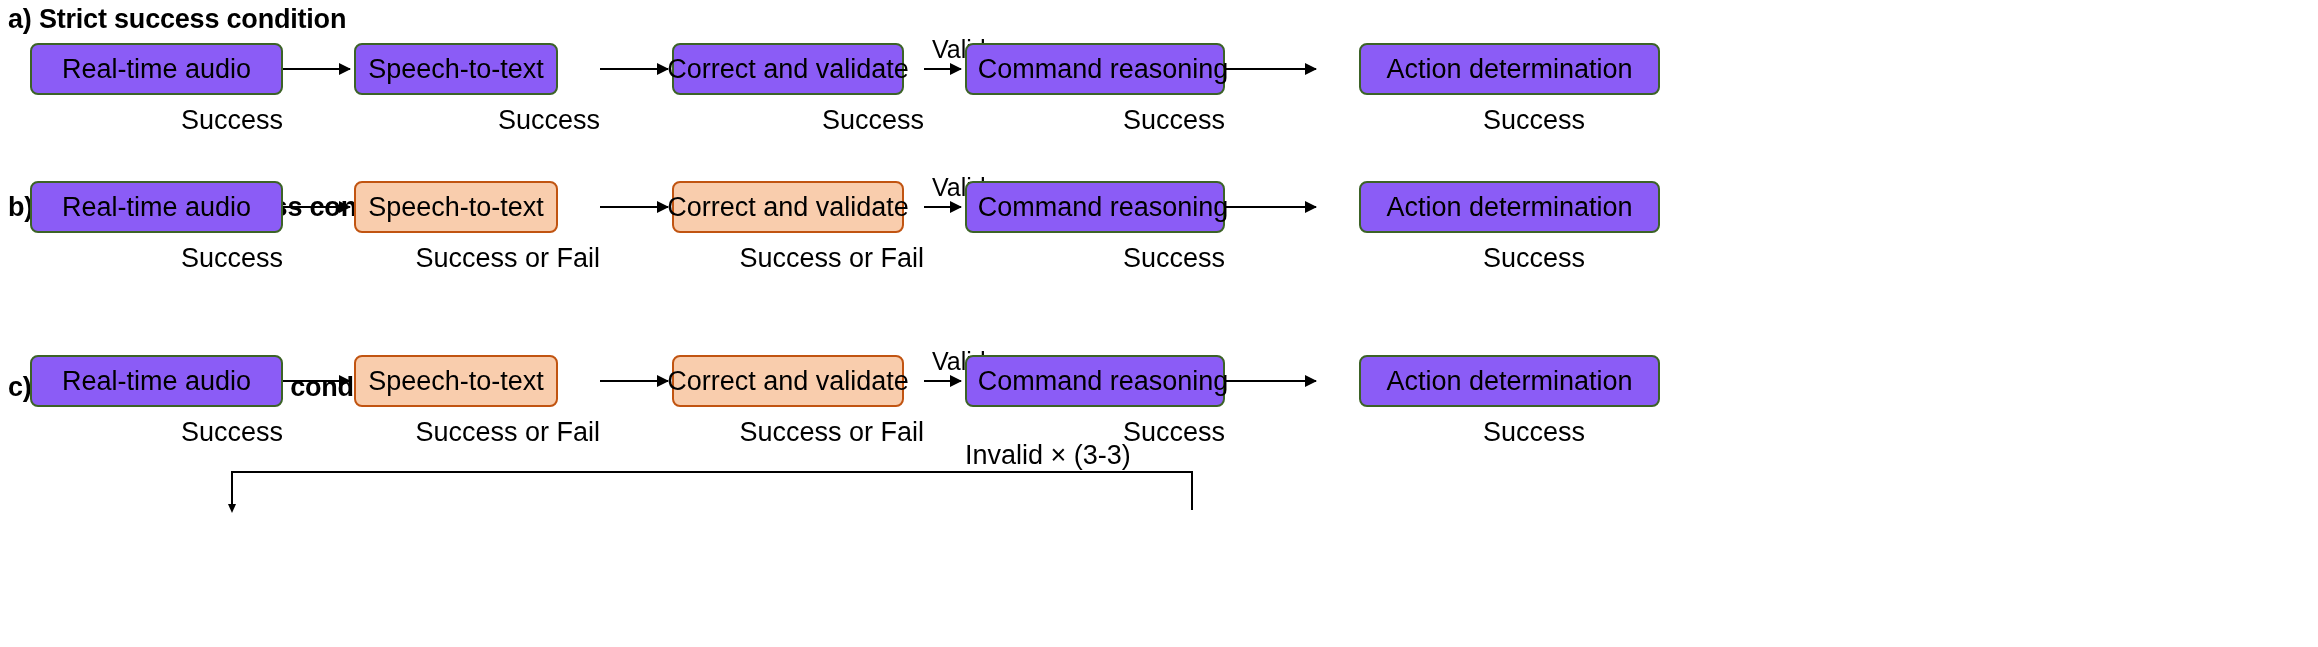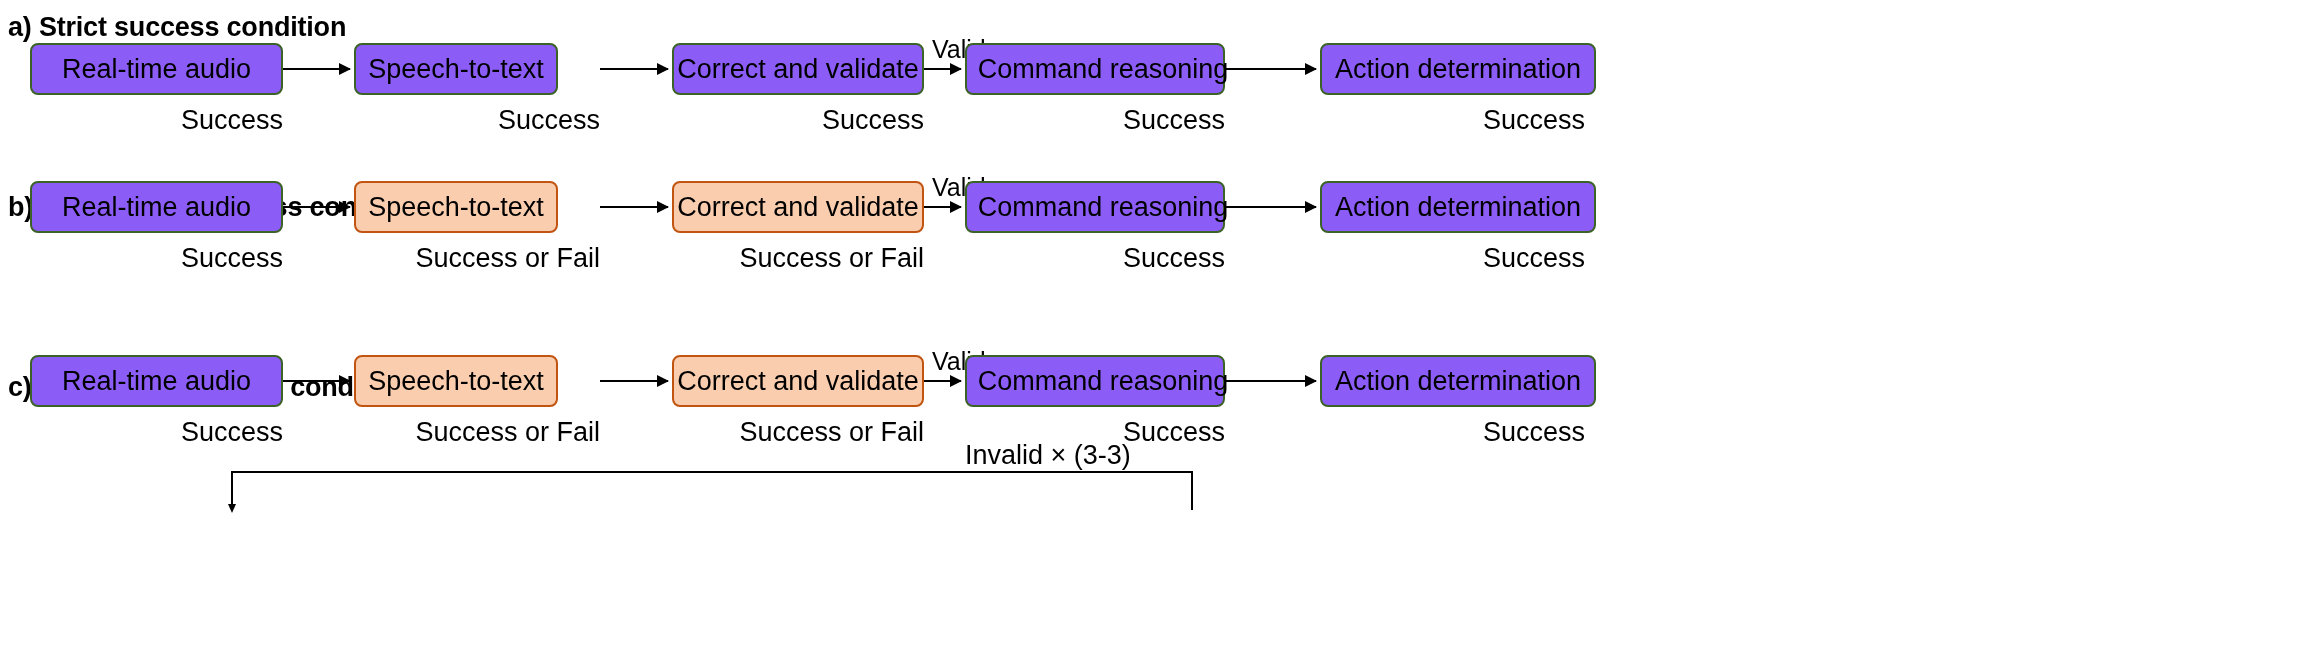--- a/index.html
+++ b/index.html
@@ -25,21 +25,21 @@
   
   .section-title {
     position: absolute;
     left: 8px;
     font-size: 27px;
     font-weight: bold;
     letter-spacing: -0.2px;
     white-space: nowrap;
     color: #000;
   }
-  .sec-a-title { top: 4px; margin-top: 8px; }
+  .sec-a-title { top: 4px; }
   .sec-b-title { top: 192px; }
   .sec-c-title { top: 372px; }
 
   
   .row {
     position: absolute;
     left: 0;
     width: 2318px;
     height: 110px;
   }
@@ -65,23 +65,23 @@
     border: 2px solid #3c6327;
   }
   .node.orange {
     background: #f9cdad;
     border: 2px solid #c15411;
   }
 
   
   .n1 { left: 30px;   width: 253px; }
   .n2 { left: 354px;  width: 204px; }
-  .n3 { left: 672px;  width: 252px; }
+  .n3 { left: 672px;  width: 232px; }
   .n4 { left: 965px;  width: 260px; padding-left: 16px; }
-  .n5 { left: 1320px; width: 276px; }
+  .n5 { left: 1359px; width: 301px; }
 
   
   .caption {
     position: absolute;
     top: 62px;
     font-size: 27px;
     text-align: right;
     white-space: nowrap;
     color: #000;
   }

